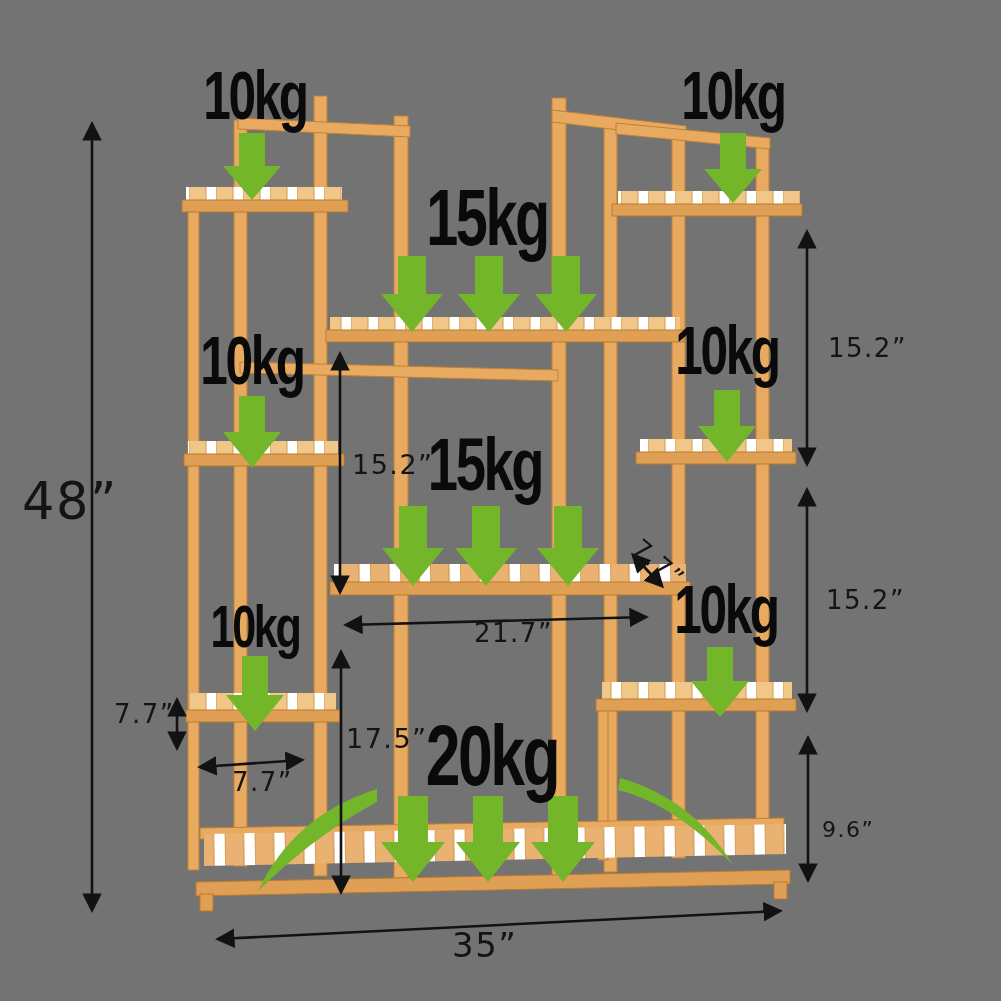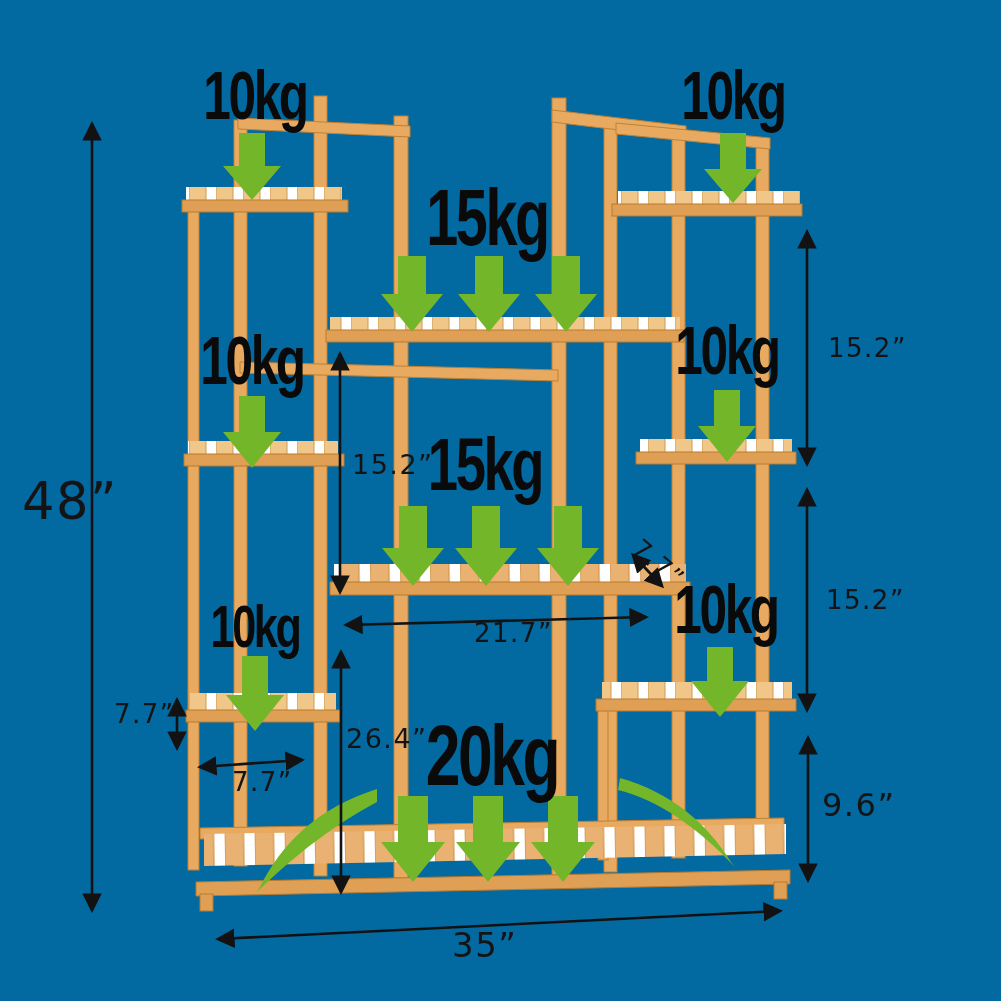--- a/index.html
+++ b/index.html
@@ -1,16 +1,16 @@
 <!DOCTYPE html>
 <html><head>
 <meta charset="utf-8">
 <style>
   html,body{margin:0;padding:0;background:#ffffff;}
-  .stage{position:relative;width:1001px;height:1001px;background:#0369a1;overflow:hidden;
+  .stage{position:relative;width:1001px;height:1001px;background:#737373;overflow:hidden;
          font-family:"Liberation Sans",sans-serif;}
   .stage svg{position:absolute;left:0;top:0;}
   
   .wlabel{position:absolute;font-family:"Liberation Sans",sans-serif;font-weight:900;
           color:#0a0a0a;line-height:1;letter-spacing:-3px;white-space:nowrap;
           transform:translateX(-50%) scale(0.80,1.10);transform-origin:center top;}
   
   .dlabel{position:absolute;font-family:"DejaVu Sans",sans-serif;font-weight:400;
           color:#141414;line-height:1;letter-spacing:1.5px;white-space:nowrap;}
   .dlabel.rot{transform:rotate(40deg);transform-origin:left top;}
@@ -139,21 +139,21 @@
   <div class="wlabel" style="left:727px;top:317px;font-size:62px">10kg</div>
   <div class="wlabel" style="left:485px;top:426px;font-size:68px">15kg</div>
   <div class="wlabel" style="left:255px;top:596px;font-size:54px">10kg</div>
   <div class="wlabel" style="left:726px;top:576px;font-size:62px">10kg</div>
   <div class="wlabel" style="left:492px;top:712px;font-size:78px">20kg</div>
 
   <div class="dlabel" style="left:22px;top:476px;font-size:51px">48”</div>
   <div class="dlabel" style="left:452px;top:928px;font-size:34px">35”</div>
   <div class="dlabel" style="left:828px;top:335px;font-size:26px">15.2”</div>
   <div class="dlabel" style="left:826px;top:587px;font-size:26px">15.2”</div>
-  <div class="dlabel" style="left:822px;top:789px;font-size:32px">9.6”</div>
+  <div class="dlabel" style="left:822px;top:819px;font-size:22px">9.6”</div>
   <div class="dlabel" style="left:352px;top:451px;font-size:27px">15.2”</div>
-  <div class="dlabel" style="left:346px;top:725px;font-size:27px">26.4”</div>
+  <div class="dlabel" style="left:346px;top:725px;font-size:27px">17.5”</div>
   <div class="dlabel" style="left:474px;top:620px;font-size:26px">21.7”</div>
   <div class="dlabel rot" style="left:644px;top:535px;font-size:25px">7.7”</div>
   <div class="dlabel" style="left:114px;top:701px;font-size:26px">7.7”</div>
   <div class="dlabel" style="left:232px;top:769px;font-size:26px">7.7”</div>
 
 </div>
 
 </body></html>

